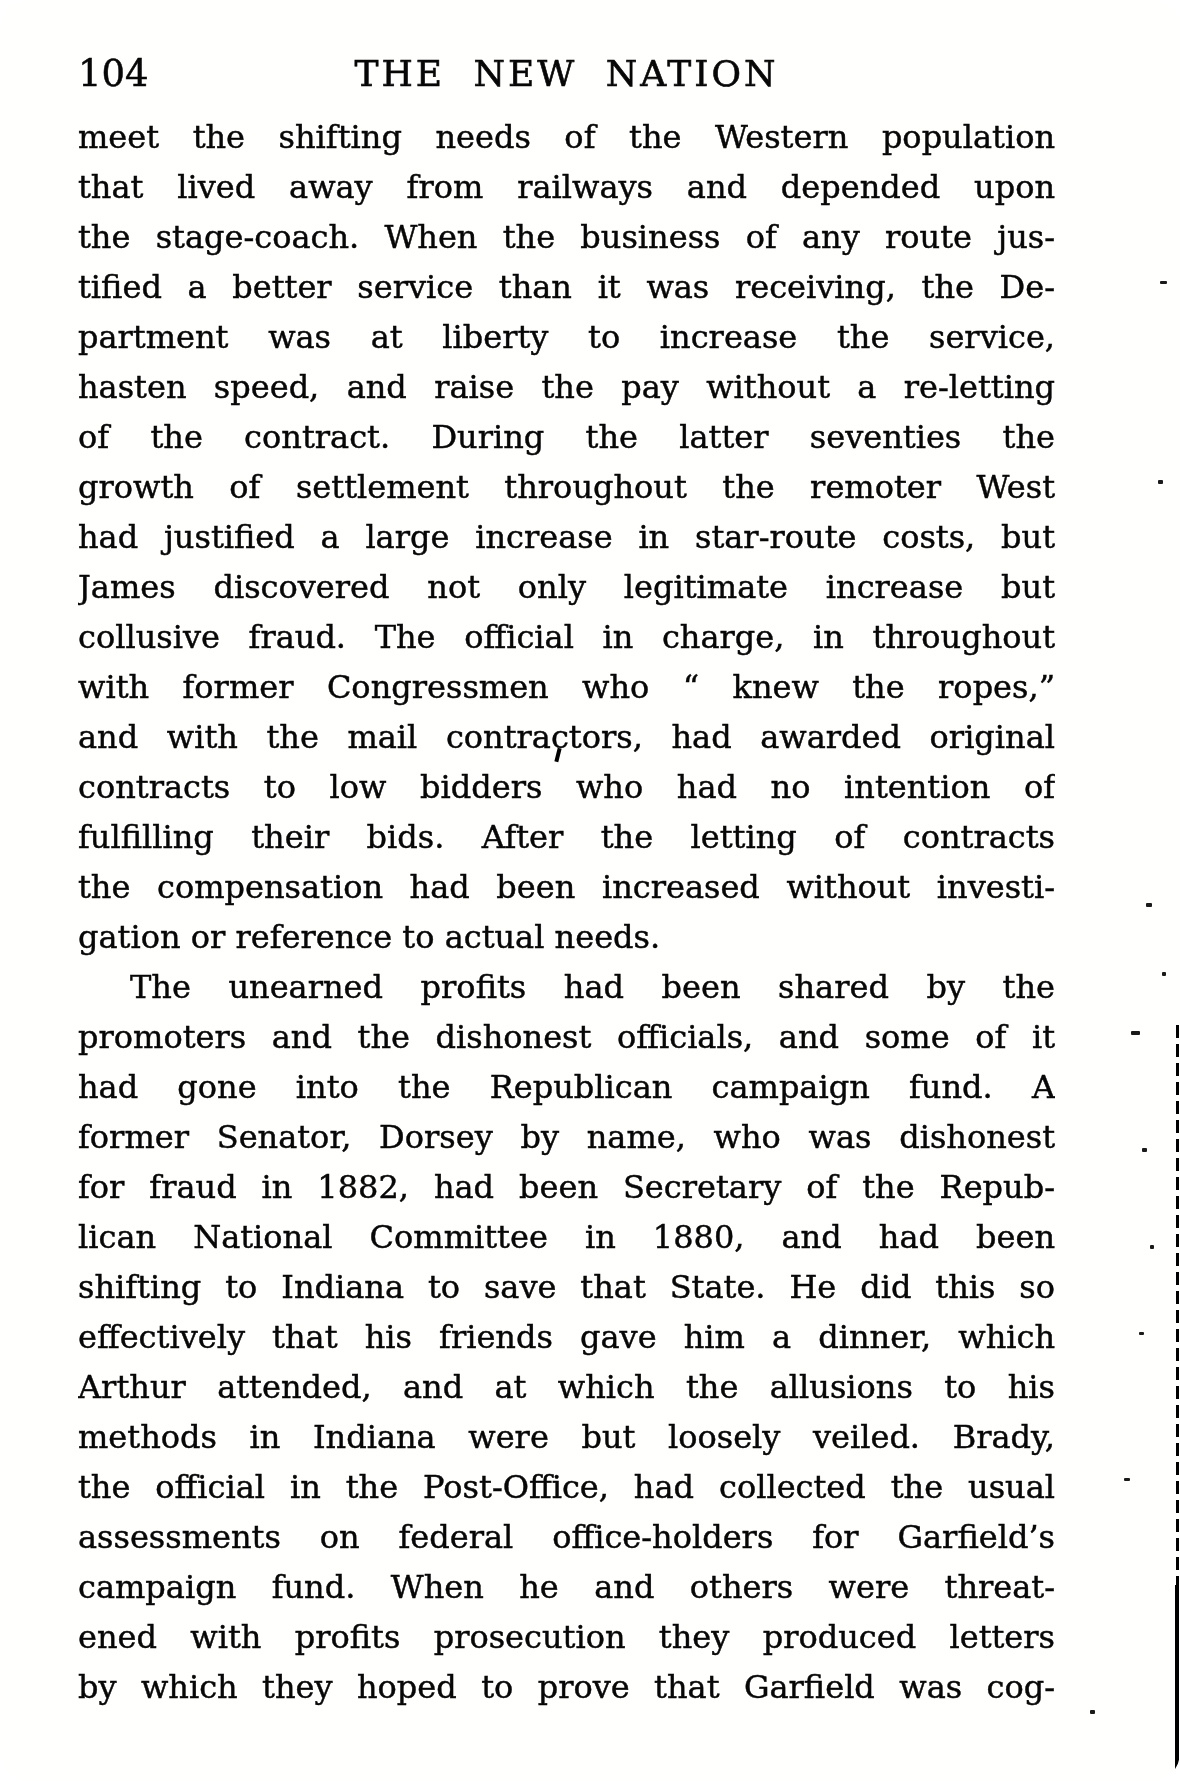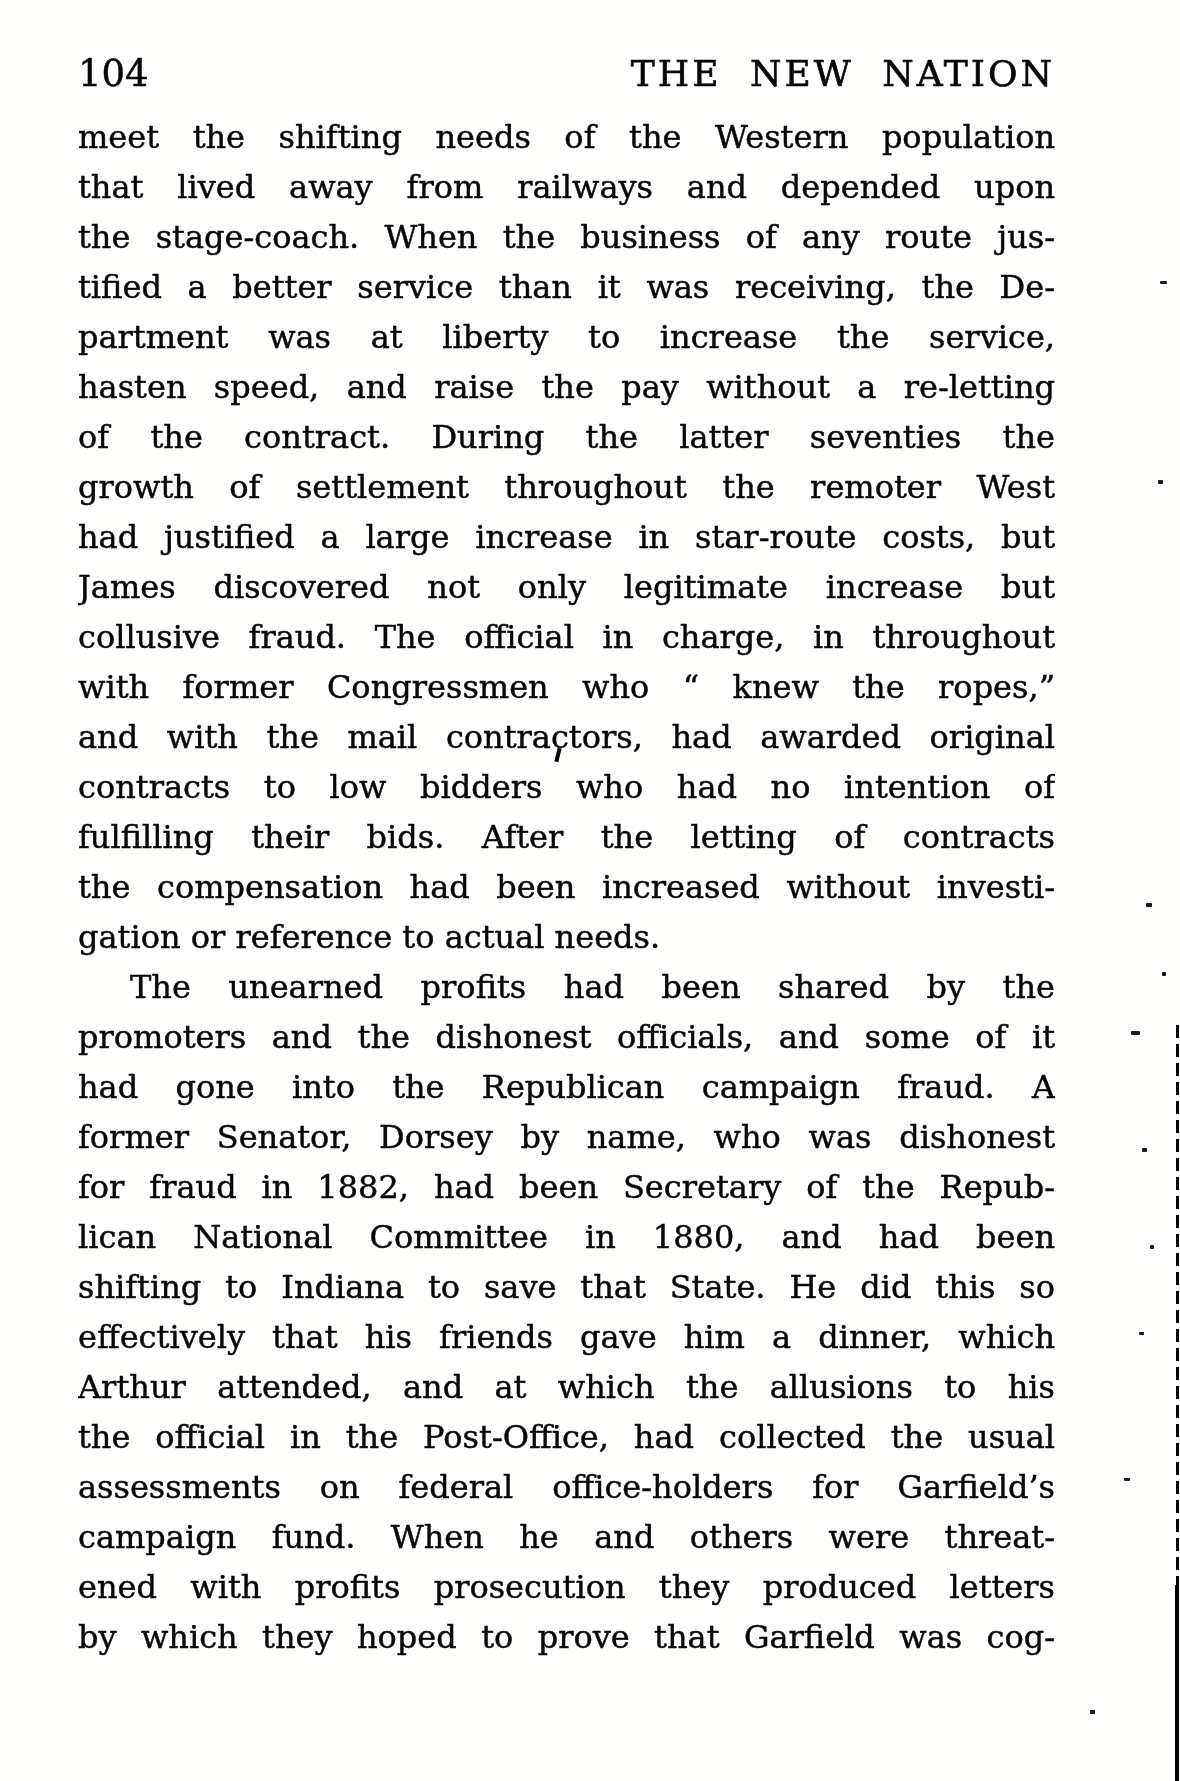--- a/index.html
+++ b/index.html
@@ -3,30 +3,31 @@
 <meta charset="utf-8">
 <style>
   html,body { margin:0; padding:0; background:#ffffff; }
   .page {
     position:relative;
     width:1180px; height:1781px;
     background:#fffffe;
     overflow:hidden;
     font-family:"DejaVu Serif","Liberation Serif",serif;
     color:#070707;
+    border-radius:28px;
   }
   .header { position:absolute; top:52px; left:78px; width:977px; height:44px; }
   .pagenum {
     position:absolute; left:0; top:0;
     font-size:37px; line-height:44px;
     -webkit-text-stroke:0.5px currentColor;
   }
   .running-title {
     position:absolute; left:0; right:0; top:0;
-    text-align:right;
+    text-align:center;
     font-size:36px; line-height:44px;
     letter-spacing:3px; word-spacing:14px;
     -webkit-text-stroke:0.6px currentColor;
   }
   .body-text { position:absolute; top:112px; left:78px; width:977px; }
   .line {
     height:50px; line-height:50px;
     font-size:32px;
     text-align:justify;
     overflow:hidden;
@@ -64,27 +65,28 @@
       <div class="line justify">James discovered not only legitimate increase but</div>
       <div class="line justify">collusive fraud. The official in charge, in throughout</div>
       <div class="line justify">with former Congressmen who “ knew the ropes,”</div>
       <div class="line justify">and with the mail contractors, had awarded original</div>
       <div class="line justify">contracts to low bidders who had no intention of</div>
       <div class="line justify">fulfilling their bids. After the letting of contracts</div>
       <div class="line justify">the compensation had been increased without investi-</div>
       <div class="line">gation or reference to actual needs.</div>
       <div class="line justify indent">The unearned profits had been shared by the</div>
       <div class="line justify">promoters and the dishonest officials, and some of it</div>
-      <div class="line justify">had gone into the Republican campaign fraud. A</div>
+      <div class="line justify">had gone into the Republican campaign fund. A</div>
       <div class="line justify">former Senator, Dorsey by name, who was dishonest</div>
       <div class="line justify">for fraud in 1882, had been Secretary of the Repub-</div>
       <div class="line justify">lican National Committee in 1880, and had been</div>
       <div class="line justify">shifting to Indiana to save that State. He did this so</div>
       <div class="line justify">effectively that his friends gave him a dinner, which</div>
       <div class="line justify">Arthur attended, and at which the allusions to his</div>
+      <div class="line justify">methods in Indiana were but loosely veiled. Brady,</div>
       <div class="line justify">the official in the Post-Office, had collected the usual</div>
       <div class="line justify">assessments on federal office-holders for Garfield’s</div>
       <div class="line justify">campaign fund. When he and others were threat-</div>
       <div class="line justify">ened with profits prosecution they produced letters</div>
       <div class="line justify">by which they hoped to prove that Garfield was cog-</div>
     </div>
 
   <div class="edge-dash" style="left:1176px; top:1025px; width:3px; height:560px;"></div>
   <div class="artifact" style="left:1175px; top:1585px; width:4px; height:196px;"></div>
   <div class="artifact" style="left:556px; top:748px; width:4px; height:14px; transform:rotate(14deg);"></div>

